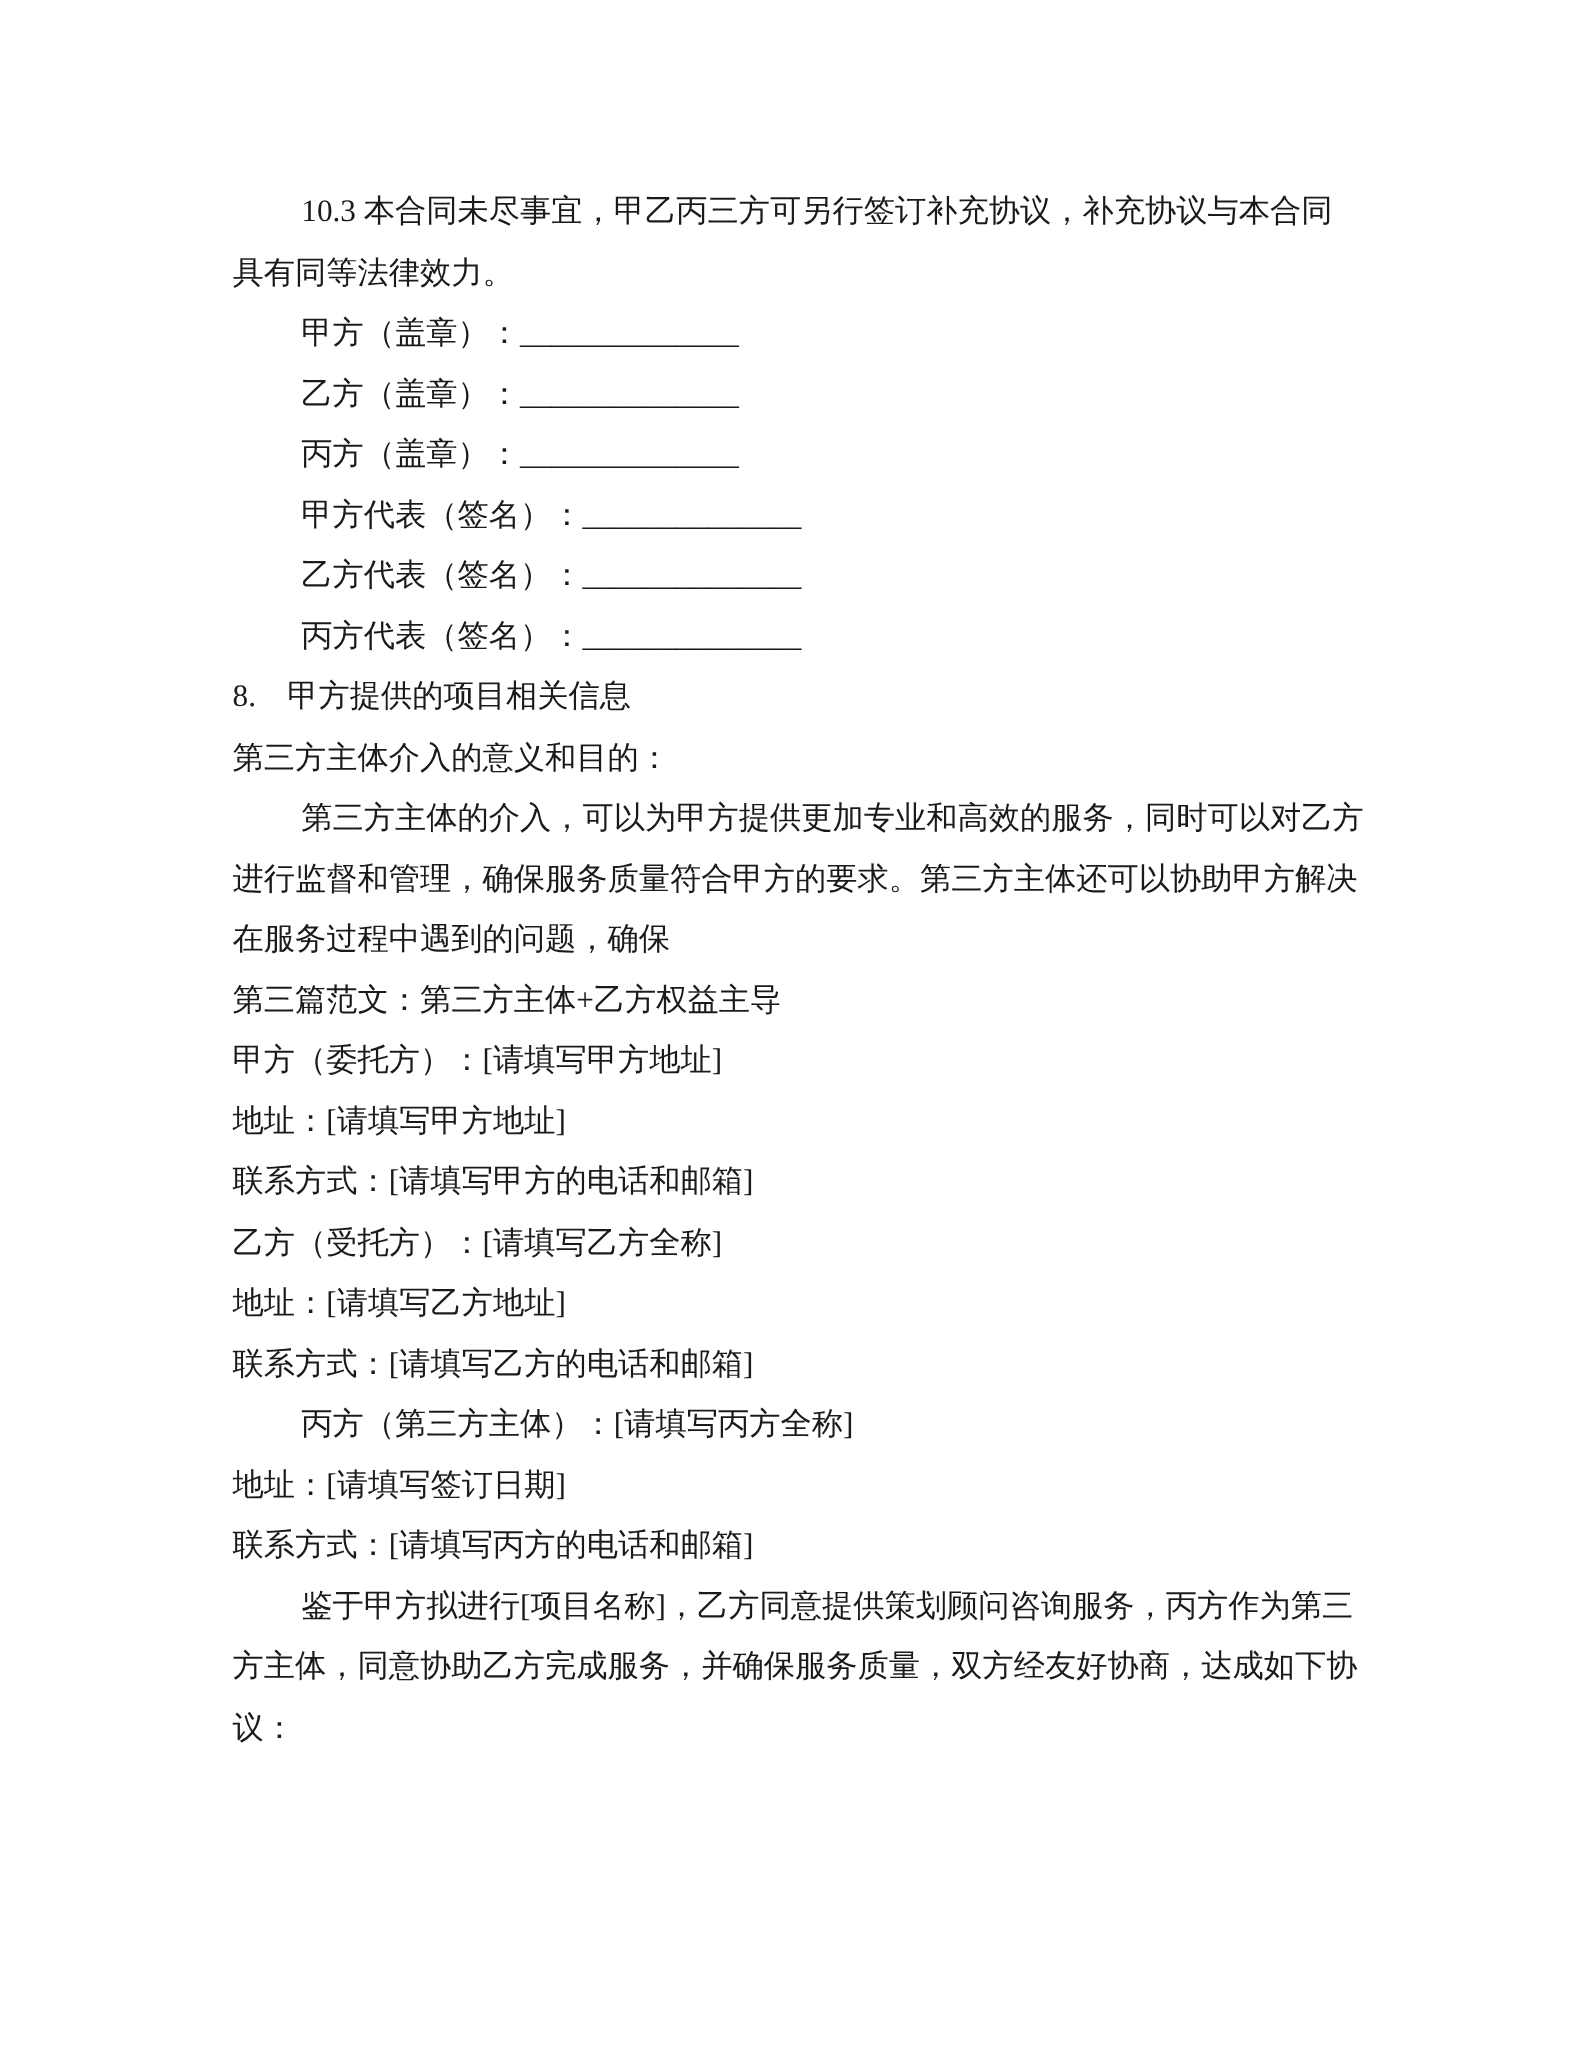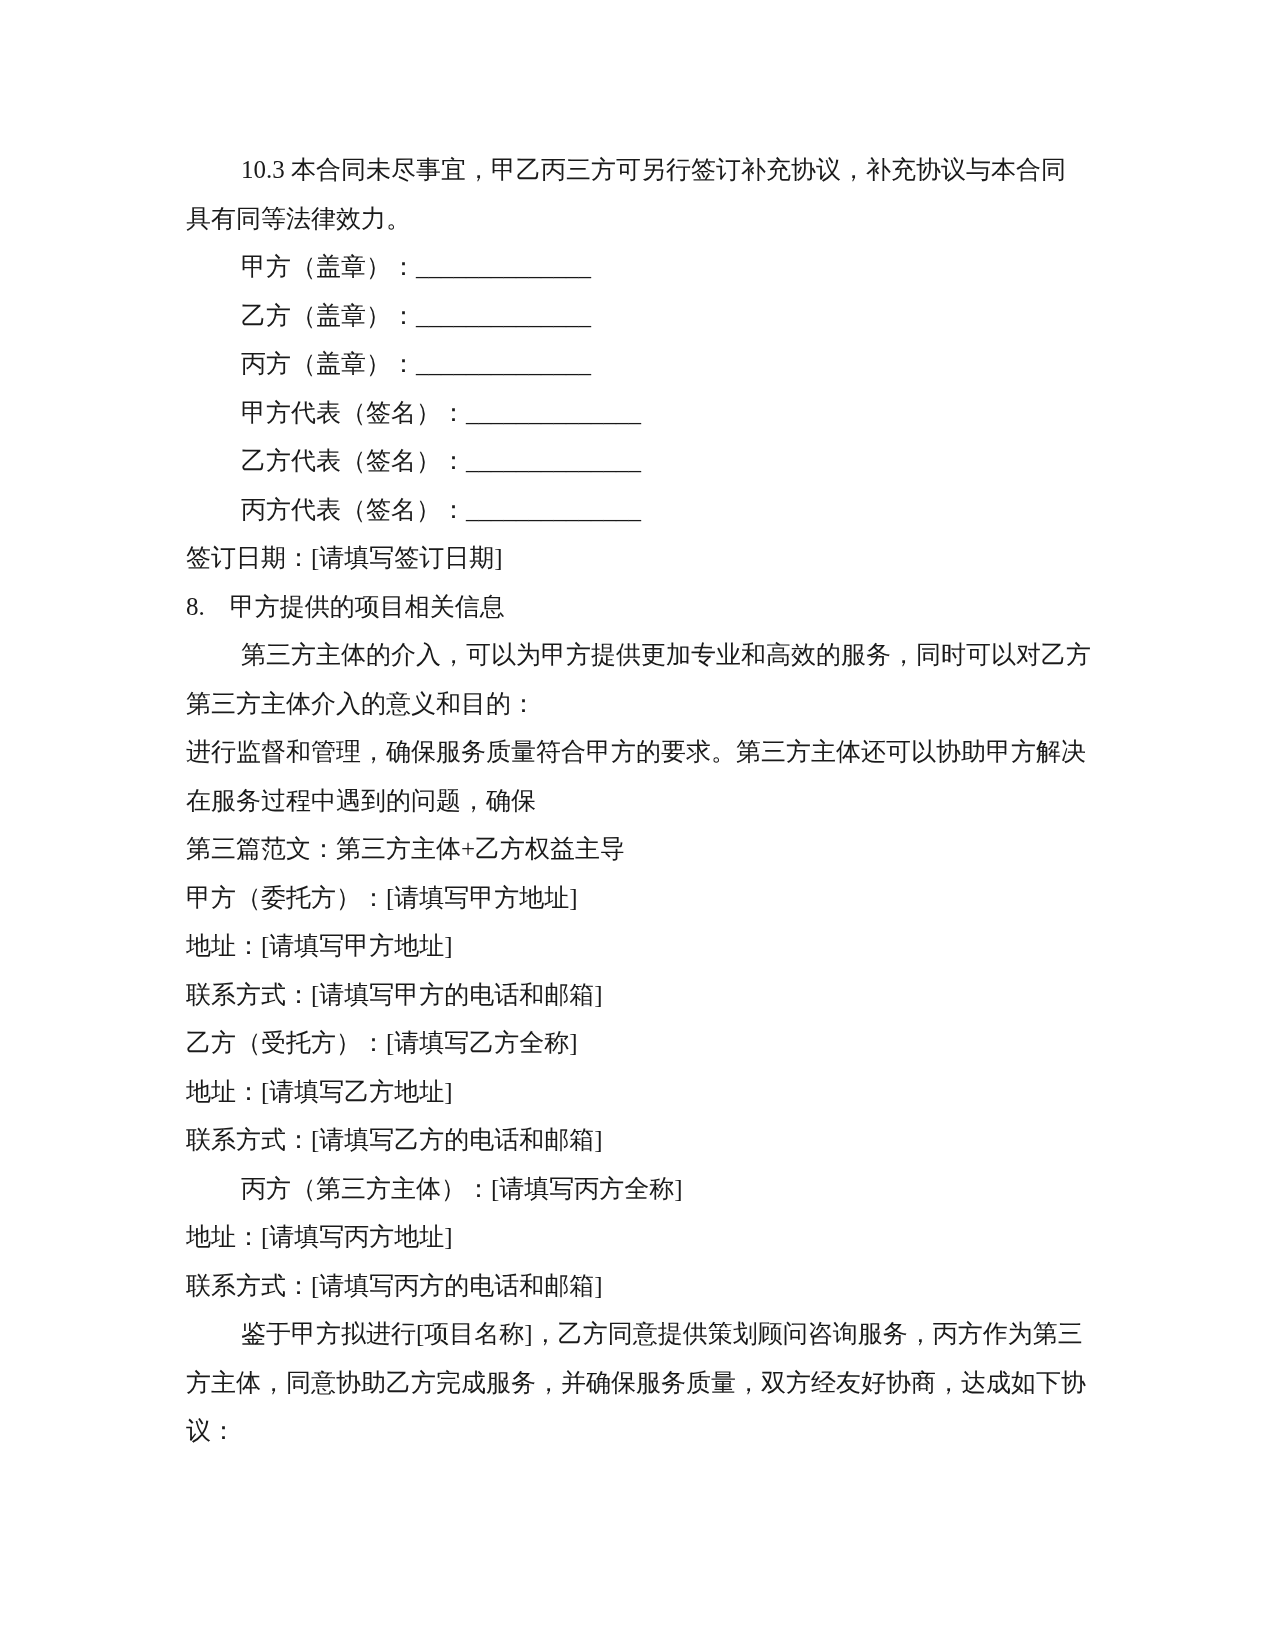--- a/index.html
+++ b/index.html
@@ -39,33 +39,32 @@
 <div class="page">
   <div class="text-block">
     <div class="ln ind">10.3 本合同未尽事宜，甲乙丙三方可另行签订补充协议，补充协议与本合同</div>
     <div class="ln">具有同等法律效力。</div>
     <div class="ln ind">甲方（盖章）：______________</div>
     <div class="ln ind">乙方（盖章）：______________</div>
     <div class="ln ind">丙方（盖章）：______________</div>
     <div class="ln ind">甲方代表（签名）：______________</div>
     <div class="ln ind">乙方代表（签名）：______________</div>
     <div class="ln ind">丙方代表（签名）：______________</div>
-    <div class="ln">签订日期：[请填写签订日期]</div>
     <div class="ln">8.　甲方提供的项目相关信息</div>
+    <div class="ln">第三方主体介入的意义和目的：</div>
     <div class="ln ind">第三方主体的介入，可以为甲方提供更加专业和高效的服务，同时可以对乙方</div>
-    <div class="ln">第三方主体介入的意义和目的：</div>
     <div class="ln">进行监督和管理，确保服务质量符合甲方的要求。第三方主体还可以协助甲方解决</div>
     <div class="ln">在服务过程中遇到的问题，确保</div>
     <div class="ln">第三篇范文：第三方主体+乙方权益主导</div>
     <div class="ln">甲方（委托方）：[请填写甲方地址]</div>
     <div class="ln">地址：[请填写甲方地址]</div>
     <div class="ln">联系方式：[请填写甲方的电话和邮箱]</div>
     <div class="ln">乙方（受托方）：[请填写乙方全称]</div>
     <div class="ln">地址：[请填写乙方地址]</div>
     <div class="ln">联系方式：[请填写乙方的电话和邮箱]</div>
     <div class="ln ind">丙方（第三方主体）：[请填写丙方全称]</div>
-    <div class="ln">地址：[请填写丙方地址]</div>
+    <div class="ln">地址：[请填写签订日期]</div>
     <div class="ln">联系方式：[请填写丙方的电话和邮箱]</div>
     <div class="ln ind">鉴于甲方拟进行[项目名称]，乙方同意提供策划顾问咨询服务，丙方作为第三</div>
     <div class="ln">方主体，同意协助乙方完成服务，并确保服务质量，双方经友好协商，达成如下协</div>
     <div class="ln">议：</div>
   </div>
 </div>
 
 </body></html>

